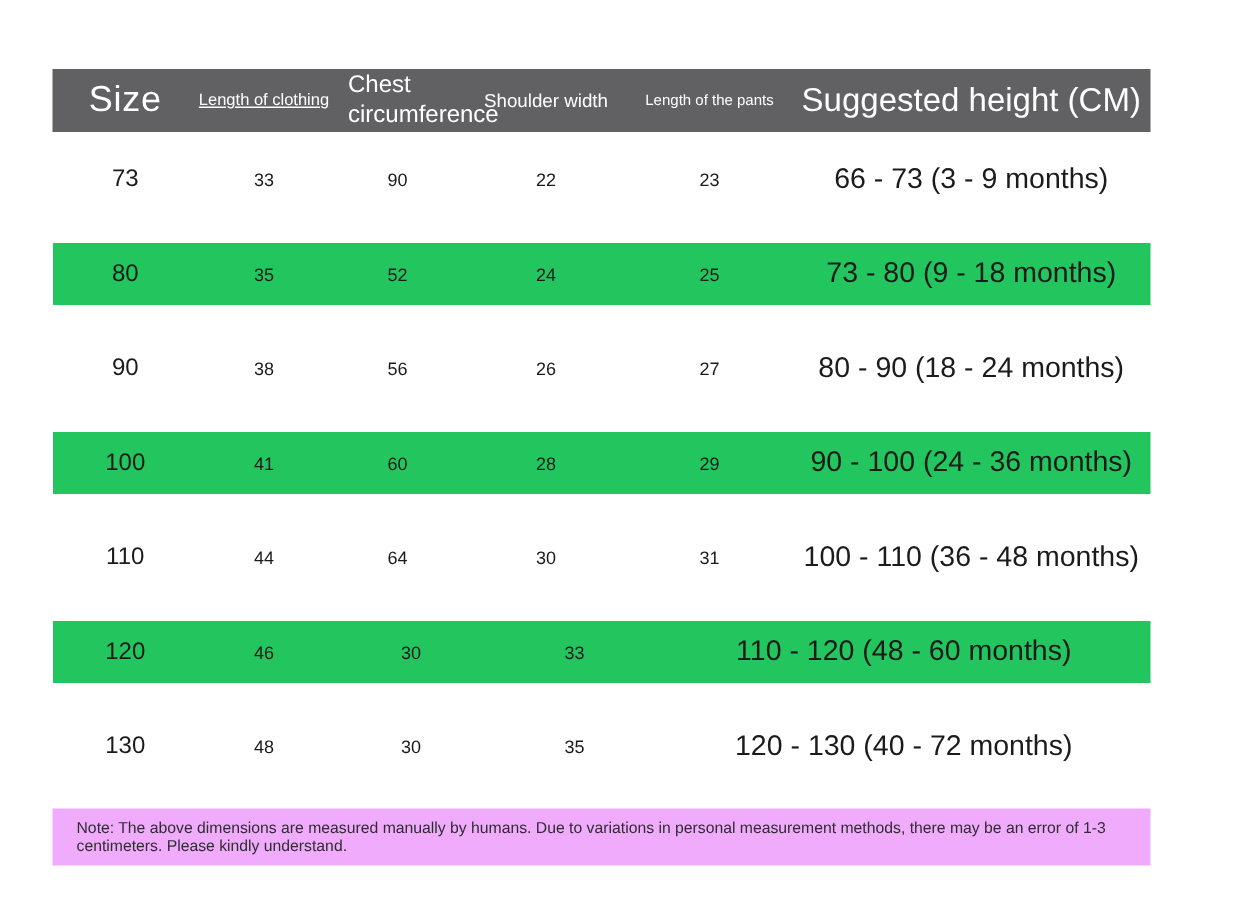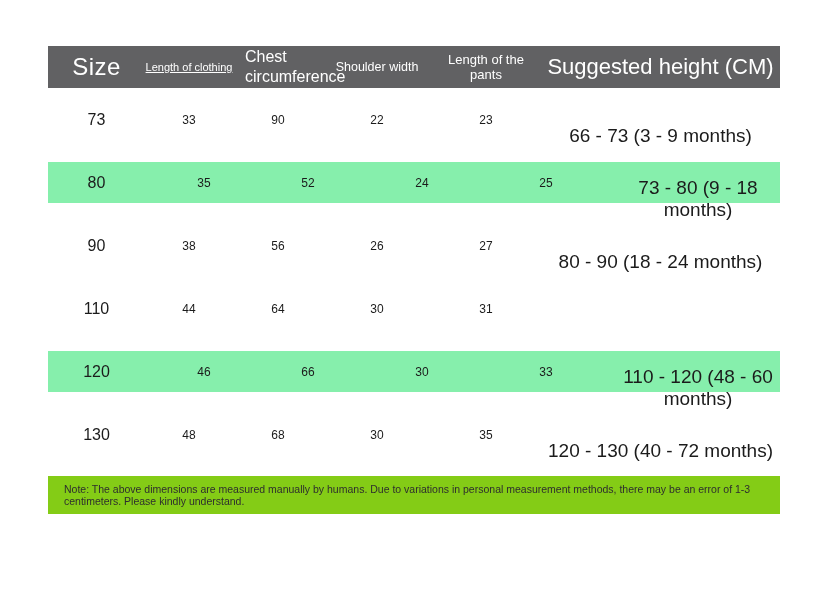--- a/index.html
+++ b/index.html
@@ -6,21 +6,21 @@
   body {
     width: 828px; height: 613px;
     background: #ffffff;
     font-family: "Liberation Sans", sans-serif;
     position: relative;
     overflow: hidden;
     color: #1b1b1b;
   }
   .chart {
     position: absolute;
-    left: 48px; top: 46px;
+    left: 35px; top: 46px;
     width: 732px;
   }
   
   .thead {
     display: flex;
     align-items: center;
     height: 42px;
     background: #616163;
     color: #ffffff;
   }
@@ -41,46 +41,45 @@
   .th.col-size   { font-size: 24px; letter-spacing: 0.5px; }
   .th.col-len    { font-size: 11px; text-decoration: underline; }
   .th.col-chest  {
     font-size: 16px;
     justify-content: flex-start;
     text-align: left;
     padding-left: 12px;
   }
   .th.col-chest span { display: inline-block; width: 80px; line-height: 1.25; }
   .th.col-shoulder { font-size: 12.5px; }
-  .th.col-pants    { font-size: 13px; }
+  .th.col-pants    { font-size: 10px; }
   .th.col-height   { font-size: 22px; }
 
   
   .tr {
     display: flex;
     align-items: stretch;
     height: 63px;
   }
   .tr .td { height: 100%; }
   .tr.stripe {
-    background: #86efac;
+    background: #22c55e;
     background-clip: content-box;
     padding: 11px 0;
     height: 41px;
-    gap: 15px;
   }
   .td { font-size: 12px; }
   .td.col-size { font-size: 16px; }
-  .td.col-height { font-size: 19px; margin-top: 16px; }
+  .td.col-height { font-size: 19px; }
 
   
   .notebar {
     margin-top: 10px;
     height: 38px;
-    background: #84cc16;
+    background: #f0abfc;
     display: flex;
     align-items: center;
     padding-left: 16px;
     box-sizing: border-box;
   }
   .notebar span {
     font-size: 10.5px;
     color: #2e2e2e;
   }
 </style>
@@ -121,42 +120,49 @@
 
   <div class="tr">
     <div class="td col-size">90</div>
     <div class="td col-len">38</div>
     <div class="td col-chest">56</div>
     <div class="td col-shoulder">26</div>
     <div class="td col-pants">27</div>
     <div class="td col-height">80 - 90 (18 - 24 months)</div>
   </div>
 
+  <div class="tr stripe">
+    <div class="td col-size">100</div>
+    <div class="td col-len">41</div>
+    <div class="td col-chest">60</div>
+    <div class="td col-shoulder">28</div>
+    <div class="td col-pants">29</div>
+    <div class="td col-height">90 - 100 (24 - 36 months)</div>
+  </div>
 
   <div class="tr">
     <div class="td col-size">110</div>
     <div class="td col-len">44</div>
     <div class="td col-chest">64</div>
     <div class="td col-shoulder">30</div>
     <div class="td col-pants">31</div>
+    <div class="td col-height">100 - 110 (36 - 48 months)</div>
   </div>
 
   <div class="tr stripe">
     <div class="td col-size">120</div>
     <div class="td col-len">46</div>
-    <div class="td col-chest">66</div>
     <div class="td col-shoulder">30</div>
     <div class="td col-pants">33</div>
     <div class="td col-height">110 - 120 (48 - 60 months)</div>
   </div>
 
   <div class="tr">
     <div class="td col-size">130</div>
     <div class="td col-len">48</div>
-    <div class="td col-chest">68</div>
     <div class="td col-shoulder">30</div>
     <div class="td col-pants">35</div>
     <div class="td col-height">120 - 130 (40 - 72 months)</div>
   </div>
 </div>
 
   <div class="notebar">
     <span>Note: The above dimensions are measured manually by humans. Due to variations in personal measurement methods, there may be an error of 1-3 centimeters. Please kindly understand.</span>
   </div>
 

